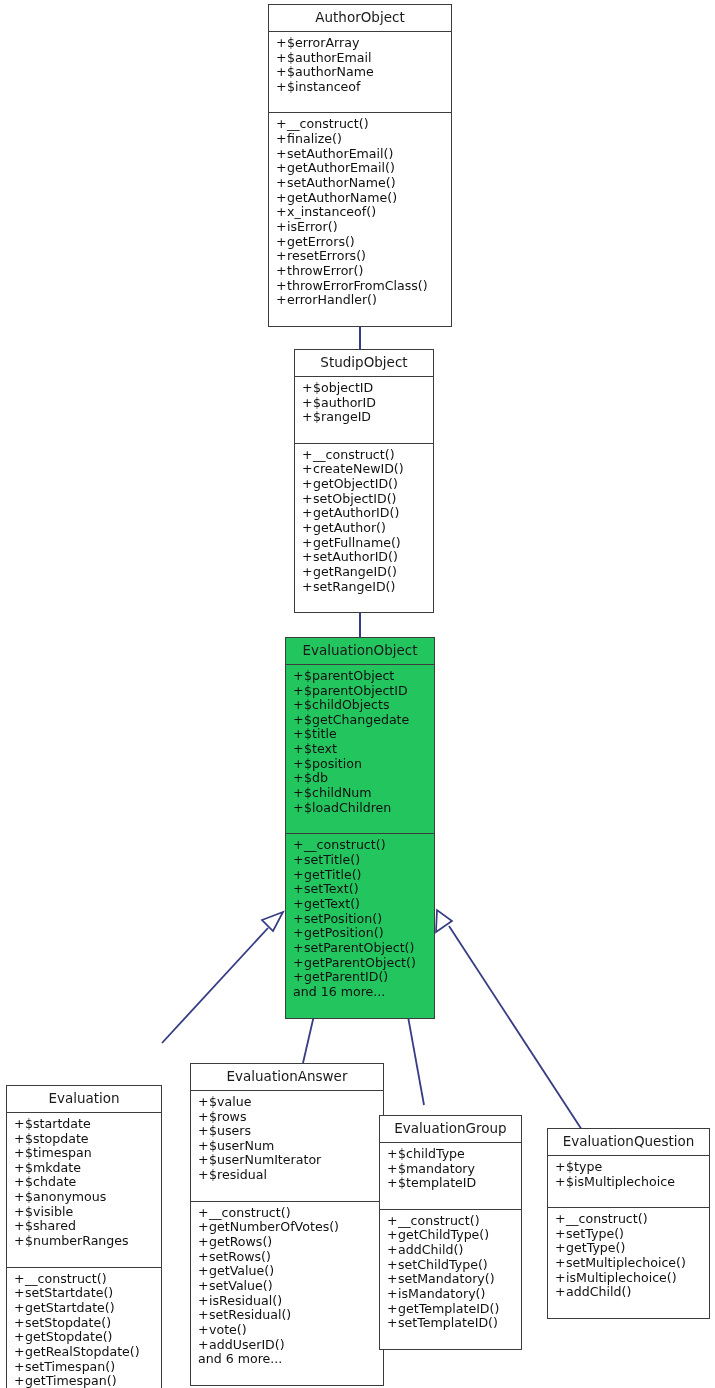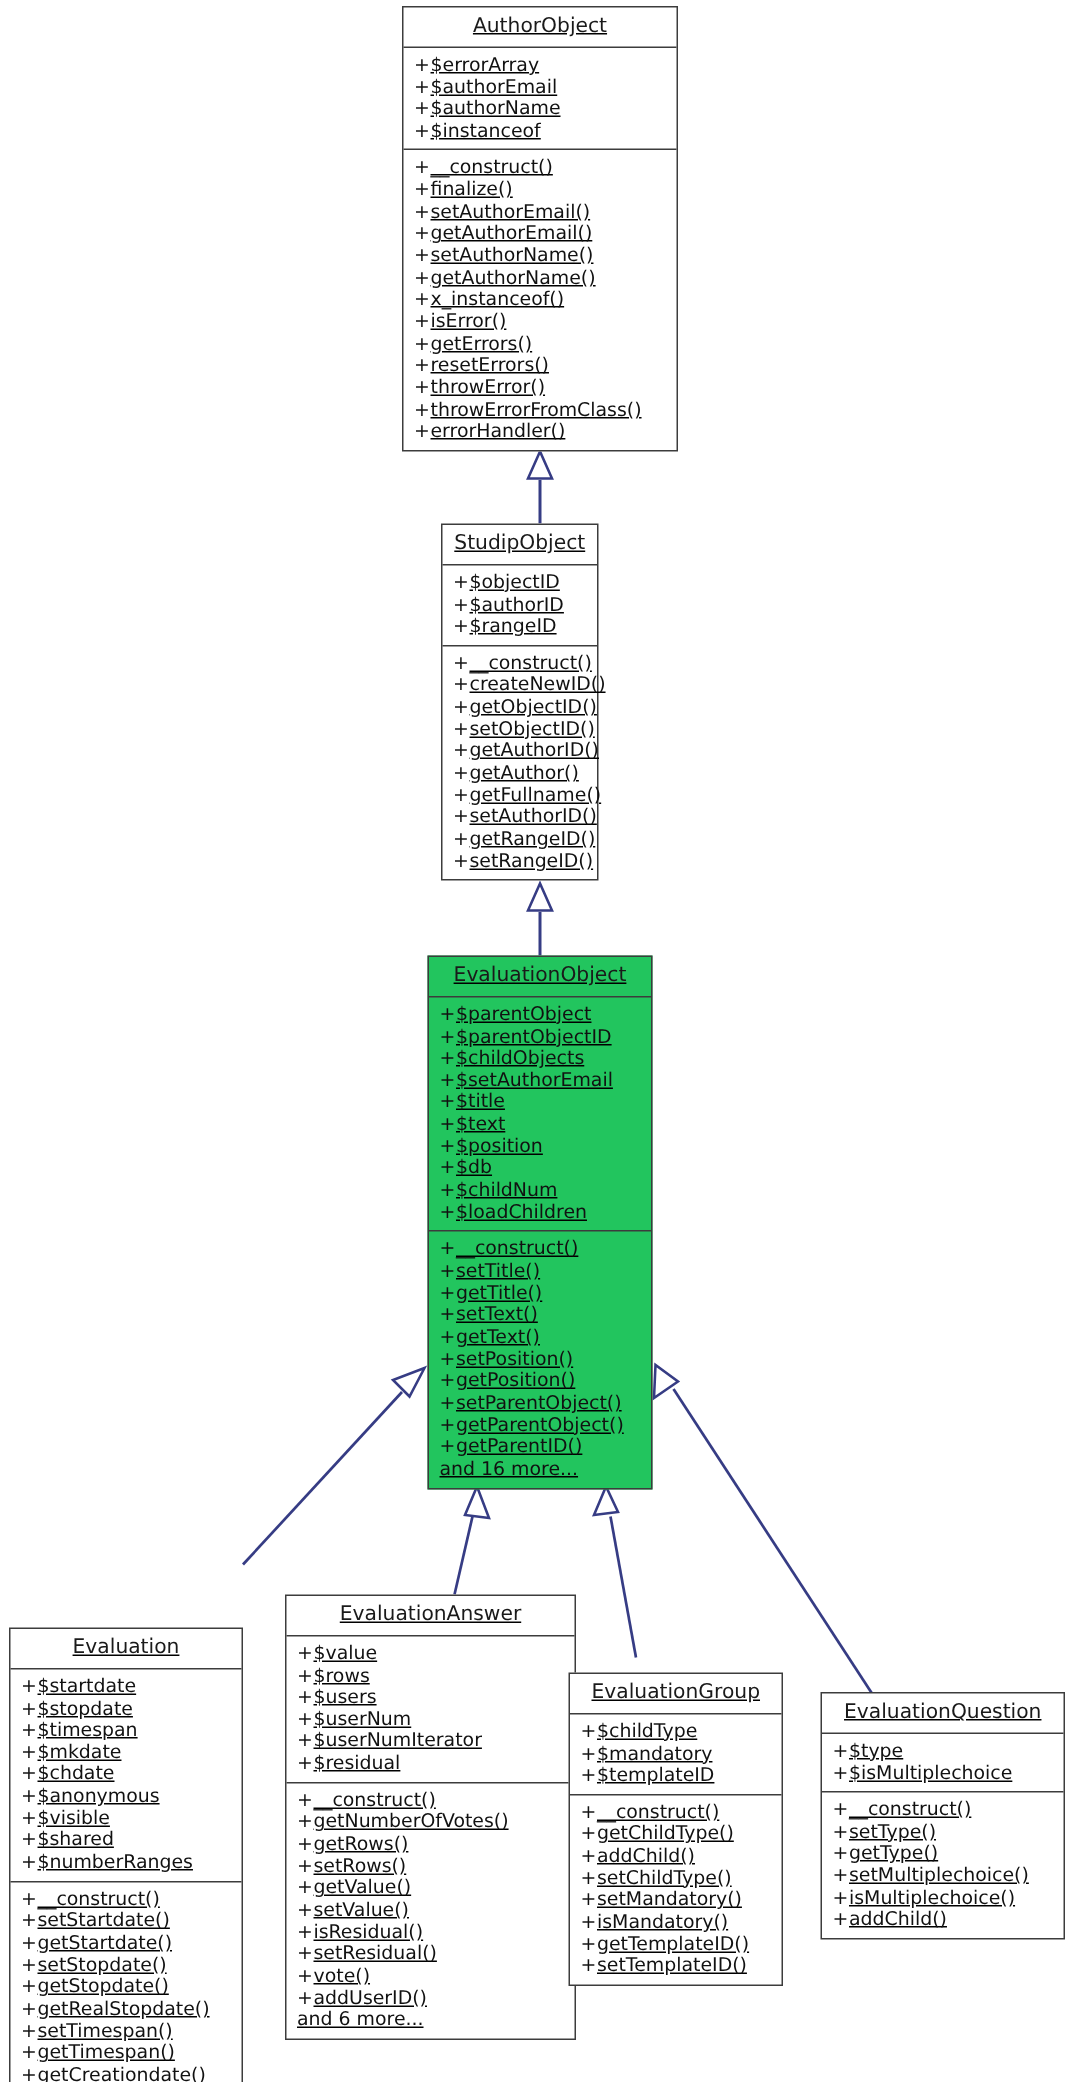--- a/index.html
+++ b/index.html
@@ -14,41 +14,40 @@
     background: #ffffff;
     font-family: "DejaVu Sans", "Liberation Sans", sans-serif;
     overflow: hidden;
   }
   .uml-box {
     position: absolute;
     box-sizing: border-box;
     border: 1.5px solid #3c3c3c;
     background: #ffffff;
     z-index: 3;
-    text-decoration: underline;
   }
   .uml-box.highlight {
     background: #22c55e;
   }
   .box-title {
     text-align: center;
     font-size: 13.5px;
     color: #1a1a1a;
     padding: 5px 4px 6px 4px;
     line-height: 1.1;
     white-space: nowrap;
   }
   .box-sep {
     border-top: 1.5px solid #3c3c3c;
     height: 0;
     font-size: 0;
     line-height: 0;
   }
   .member-list {
-    padding: 4px 2px 5px 7px;
+    padding: 4px 2px 18px 7px;
   }
   .member {
     font-size: 12.6px;
     color: #111111;
     line-height: 14.65px;
     white-space: nowrap;
   }
   .member .vis {
     display: inline-block;
     width: 11px;
@@ -124,21 +123,21 @@
           <div class="member"><span class="vis">+</span><span>getAuthorName()</span></div>
           <div class="member"><span class="vis">+</span><span>x_instanceof()</span></div>
           <div class="member"><span class="vis">+</span><span>isError()</span></div>
           <div class="member"><span class="vis">+</span><span>getErrors()</span></div>
           <div class="member"><span class="vis">+</span><span>resetErrors()</span></div>
           <div class="member"><span class="vis">+</span><span>throwError()</span></div>
           <div class="member"><span class="vis">+</span><span>throwErrorFromClass()</span></div>
           <div class="member"><span class="vis">+</span><span>errorHandler()</span></div>
         </div>
       </div>
-      <div class="uml-box" style="left: 294px; top: 349px; width: 105px;">
+      <div class="uml-box" style="left: 294px; top: 349px; width: 140px;">
         <div class="box-title">StudipObject</div>
         <div class="box-sep"></div>
         <div class="member-list">
           <div class="member"><span class="vis">+</span><span>$objectID</span></div>
           <div class="member"><span class="vis">+</span><span>$authorID</span></div>
           <div class="member"><span class="vis">+</span><span>$rangeID</span></div>
         </div>
         <div class="box-sep"></div>
         <div class="member-list">
           <div class="member"><span class="vis">+</span><span>__construct()</span></div>
@@ -153,21 +152,21 @@
           <div class="member"><span class="vis">+</span><span>setRangeID()</span></div>
         </div>
       </div>
       <div class="uml-box highlight" style="left: 285px; top: 637px; width: 150px;">
         <div class="box-title">EvaluationObject</div>
         <div class="box-sep"></div>
         <div class="member-list">
           <div class="member"><span class="vis">+</span><span>$parentObject</span></div>
           <div class="member"><span class="vis">+</span><span>$parentObjectID</span></div>
           <div class="member"><span class="vis">+</span><span>$childObjects</span></div>
-          <div class="member"><span class="vis">+</span><span>$setAuthorEmail</span></div>
+          <div class="member"><span class="vis">+</span><span>$getChangedate</span></div>
           <div class="member"><span class="vis">+</span><span>$title</span></div>
           <div class="member"><span class="vis">+</span><span>$text</span></div>
           <div class="member"><span class="vis">+</span><span>$position</span></div>
           <div class="member"><span class="vis">+</span><span>$db</span></div>
           <div class="member"><span class="vis">+</span><span>$childNum</span></div>
           <div class="member"><span class="vis">+</span><span>$loadChildren</span></div>
         </div>
         <div class="box-sep"></div>
         <div class="member-list">
           <div class="member"><span class="vis">+</span><span>__construct()</span></div>

